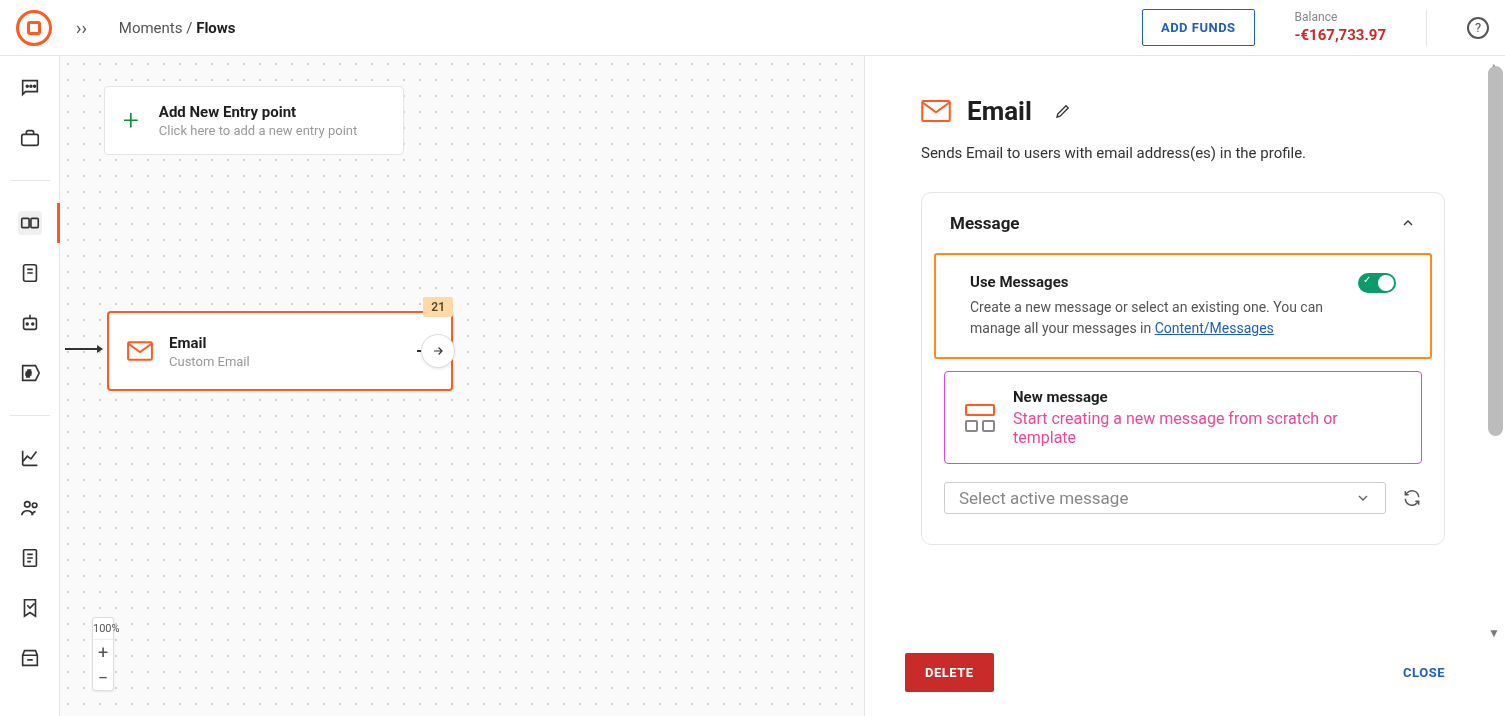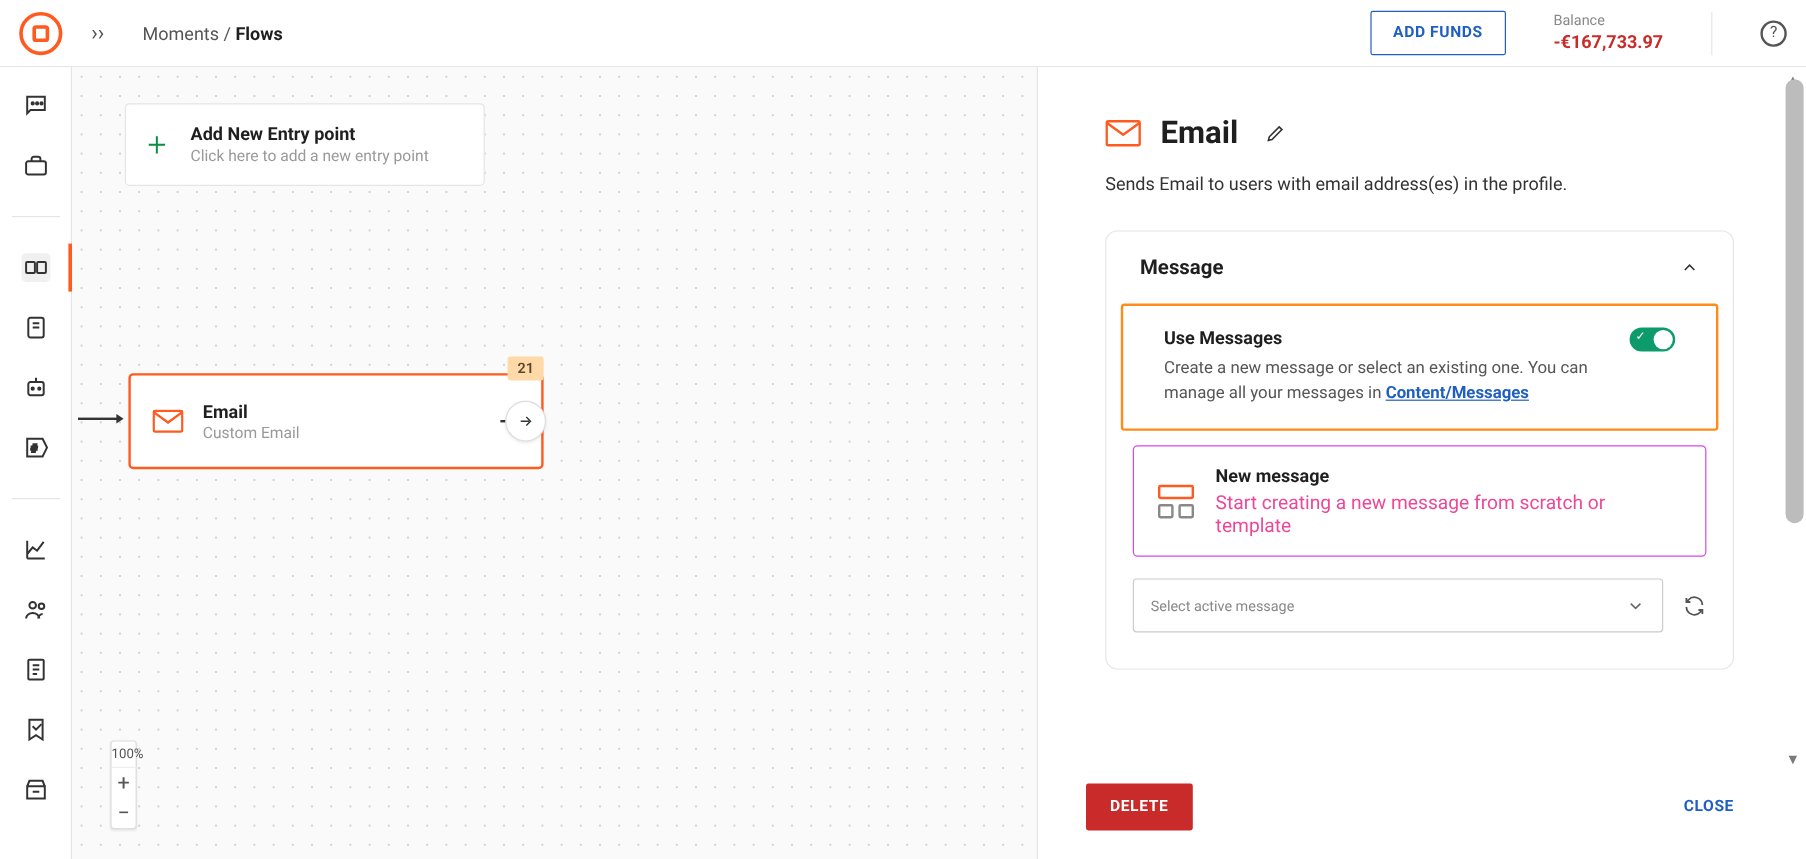--- a/index.html
+++ b/index.html
@@ -48,34 +48,34 @@
 .panel-title{font-size:26px;font-weight:700}
 .edit-icon{color:#333;cursor:pointer;margin-left:6px}
 .panel-desc{font-size:15px;color:#333;margin-bottom:30px}
 .section{border:1px solid #e5e5e5;border-radius:10px}
 .section-head{display:flex;align-items:center;justify-content:space-between;padding:20px 28px;cursor:pointer}
 .section-title{font-size:17px;font-weight:700}
 .highlight-box{border:2px solid #ff8c1a;border-radius:3px;margin:0 12px;padding:18px 34px}
 .hb-row{display:flex;align-items:flex-start;justify-content:space-between;gap:20px}
 .hb-title{font-size:15px;font-weight:700;margin-bottom:6px}
 .hb-desc{font-size:14px;color:#555;line-height:1.5}
-.hb-desc a{color:#1e5fbf;font-weight:700;text-decoration:underline}
+.hb-desc a{color:#1e5fbf;font-weight:400;text-decoration:underline}
 .toggle{width:38px;height:20px;background:#0d9b6c;border-radius:20px;position:relative;flex-shrink:0;cursor:pointer}
 .toggle::before{content:"✓";position:absolute;left:5px;top:1px;font-size:10px;color:#fff}
 .toggle::after{content:"";position:absolute;right:2px;top:2px;width:16px;height:16px;background:#fff;border-radius:50%}
 .new-msg{border:1px solid #d946ef;border-radius:4px;margin:12px 22px 18px;padding:16px 20px;display:flex;gap:18px;align-items:center;cursor:pointer}
 .tmpl-icon{width:30px;height:28px;position:relative;flex-shrink:0}
 .tmpl-icon .t1{position:absolute;left:0;top:0;width:30px;height:12px;border:2px solid #ff5a1f;border-radius:2px}
 .tmpl-icon .t2{position:absolute;left:0;bottom:0;width:13px;height:12px;border:2px solid #888;border-radius:2px}
 .tmpl-icon .t3{position:absolute;right:0;bottom:0;width:13px;height:12px;border:2px solid #888;border-radius:2px}
 .nm-title{font-size:15px;font-weight:700}
 .nm-sub{font-size:16px;color:#ec4899;margin-top:3px}
 .choose-label{font-size:15px;font-weight:700;margin:6px 22px 12px}
 .select-row{display:flex;gap:16px;align-items:center;margin:0 22px 30px}
-.select-box{flex:1;border:1px solid #ccc;border-radius:3px;height:45px;display:flex;align-items:center;justify-content:space-between;padding:0 14px;cursor:pointer;color:#888;font-size:12px}
+.select-box{flex:1;border:1px solid #ccc;border-radius:3px;height:32px;display:flex;align-items:center;justify-content:space-between;padding:0 14px;cursor:pointer;color:#888;font-size:17px}
 .refresh-icon{cursor:pointer;color:#555}
 .panel-footer{padding:18px 60px 24px 40px;display:flex;align-items:center;justify-content:space-between}
 .delete-btn{background:#c92a2a;color:#fff;border:none;padding:12px 20px;font-size:13px;font-weight:700;letter-spacing:.5px;cursor:pointer;border-radius:2px}
 .close-btn{background:none;border:none;color:#1e5fbf;font-size:13px;font-weight:700;letter-spacing:.5px;cursor:pointer}
 .scroll-ind{position:absolute;right:2px;top:66px;width:15px;height:370px;background:#bcbcbc;border-radius:8px}
 .scroll-arrow{position:absolute;right:5px;color:#7a7a7a;font-size:12px}
 .sa-up{top:60px}
 .sa-down{top:626px}
 svg{display:block}
 </style>

